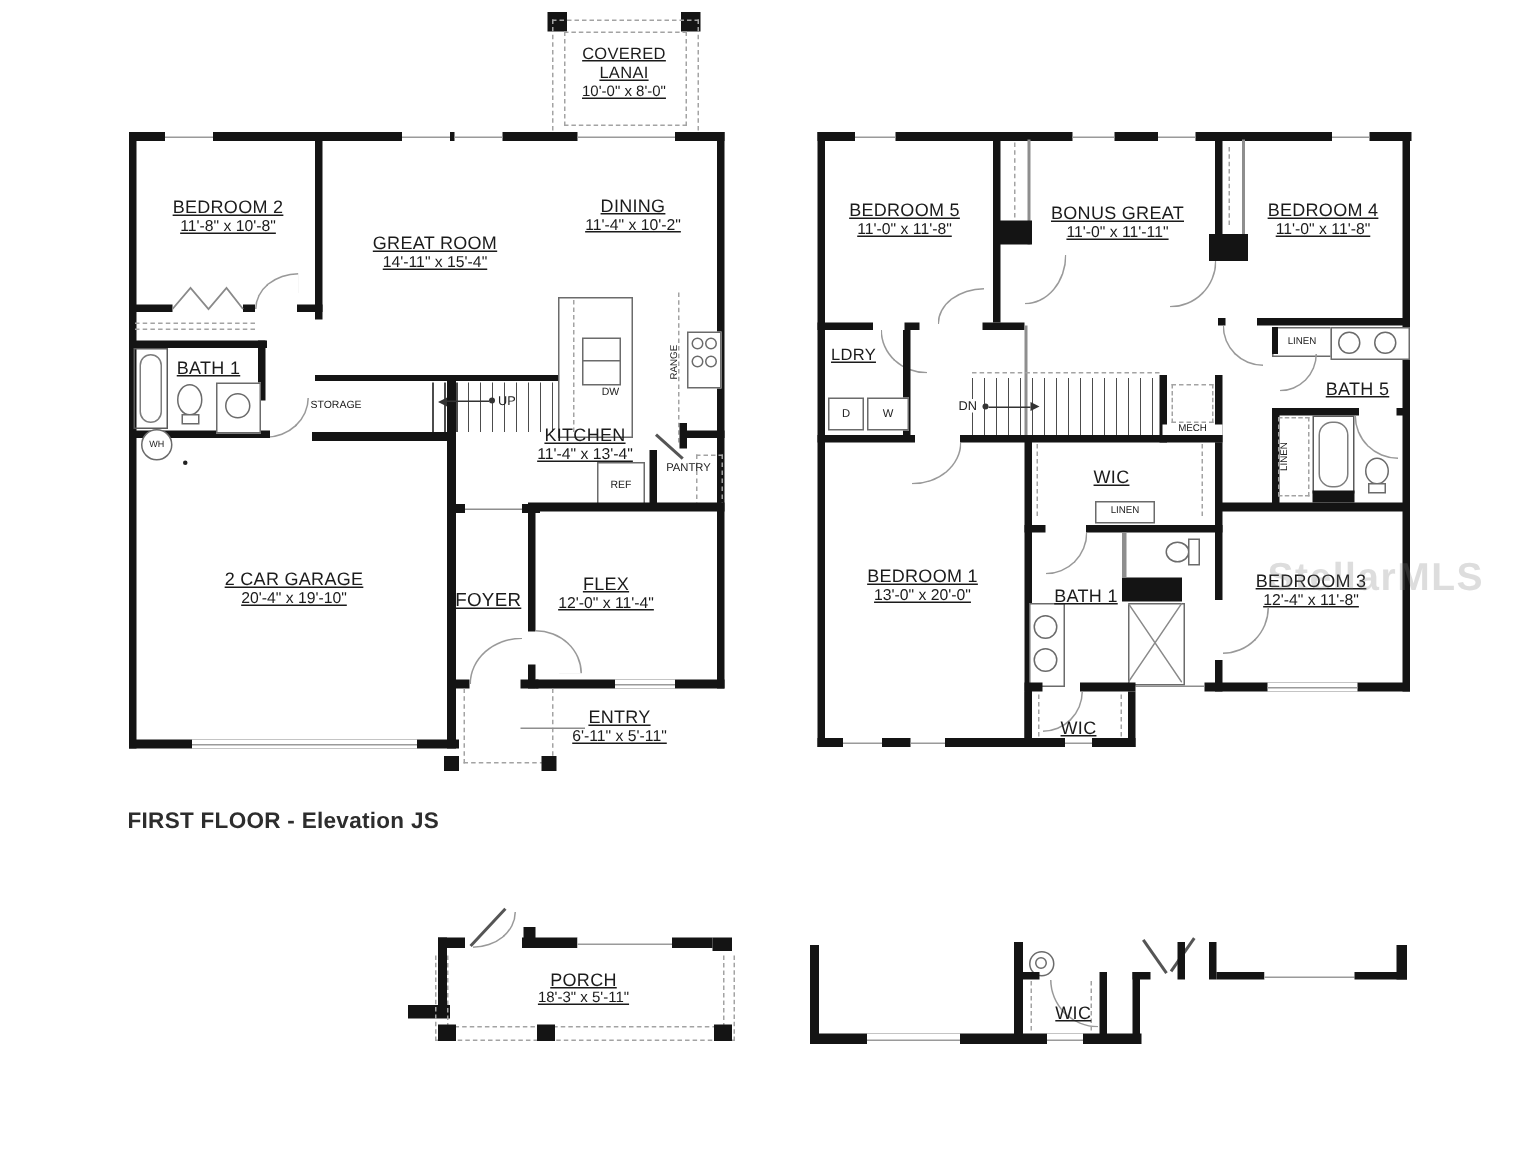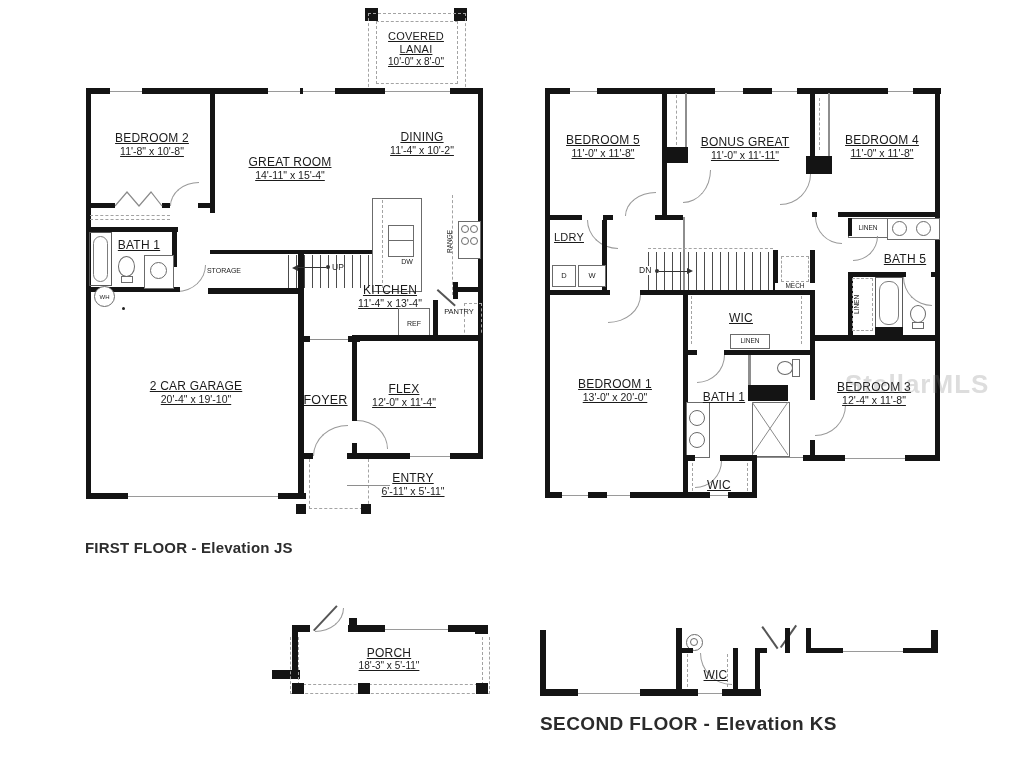--- a/index.html
+++ b/index.html
@@ -356,16 +356,15 @@
     <div class="lbl name" style="left:158px;top:58px;width:45px;">WIC</div>
     <div class="w" style="left:220px;top:38px;width:12px;height:5px;"></div>
     <div class="diag" style="left:228px;top:16px;width:27px;transform:rotate(55deg);"></div>
     <div class="diag" style="left:262px;top:16px;width:27px;transform:rotate(125deg);"></div>
     <div class="w" style="left:250px;top:18px;width:5px;height:25px;"></div>
     <div class="w" style="left:271px;top:18px;width:5px;height:25px;"></div>
     <div class="w" style="left:276px;top:38px;width:32px;height:5px;"></div>
     <div class="win" style="left:308px;top:38px;width:60px;height:5px;"></div>
     <div class="w" style="left:368px;top:38px;width:35px;height:5px;"></div>
     <div class="w" style="left:396px;top:20px;width:7px;height:23px;"></div>
-    <div class="title-big" style="left:5px;top:103px;width:320px;">SECOND FLOOR - Elevation KS</div>
   </div>
 
 </div>
 
 </body></html>

